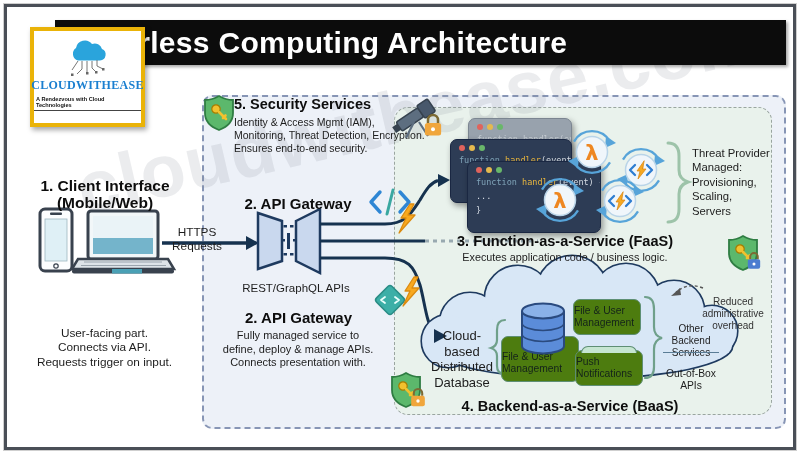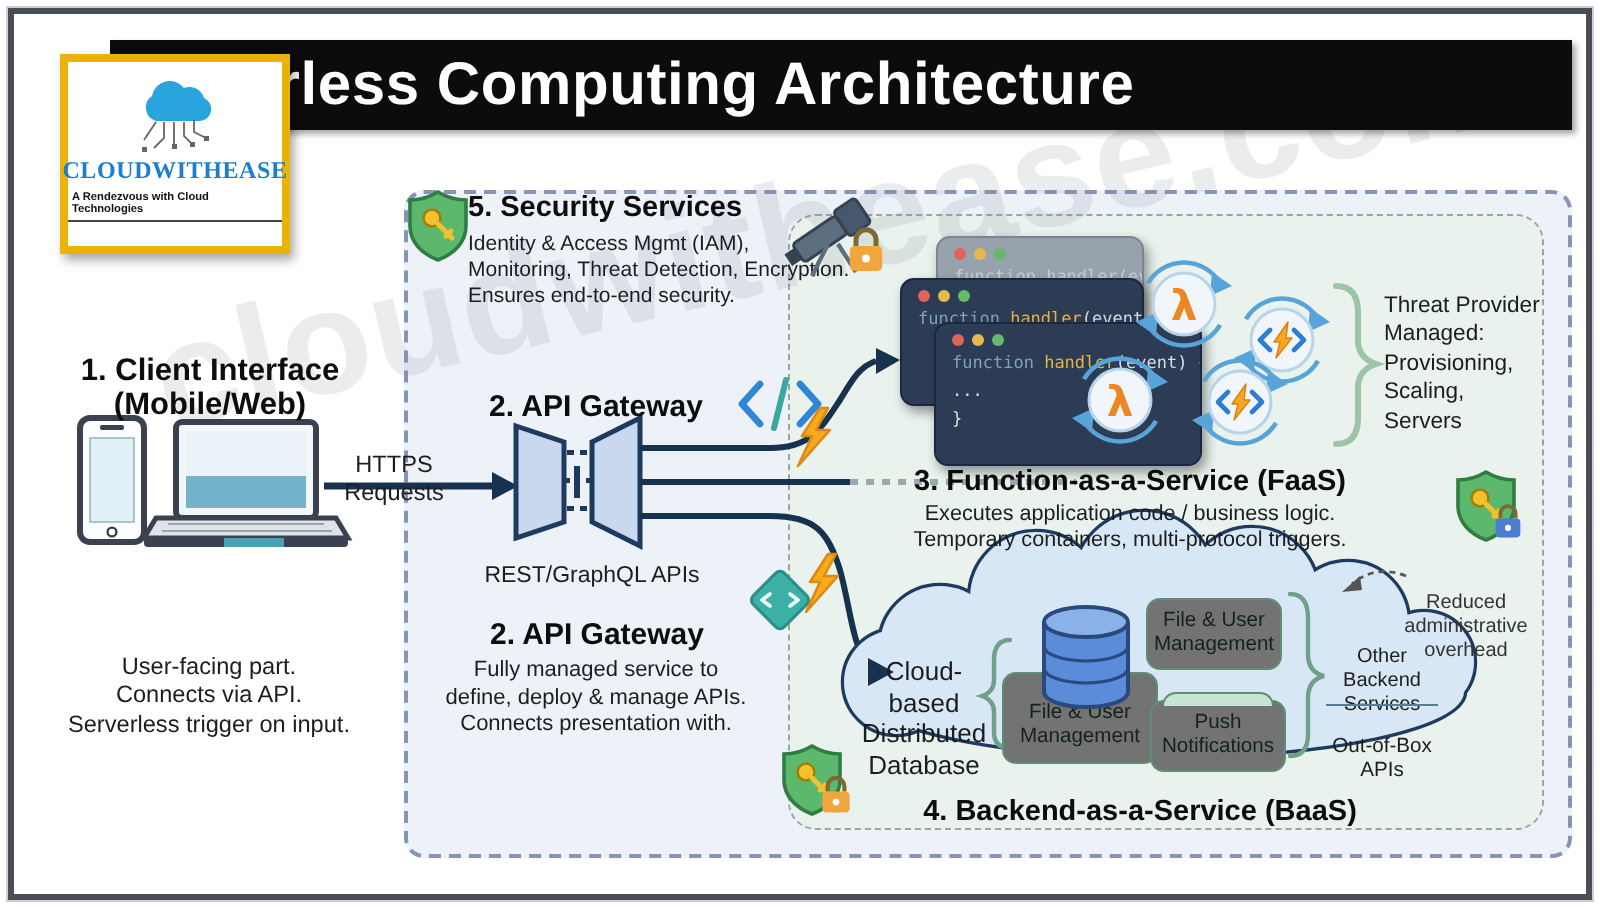--- a/index.html
+++ b/index.html
@@ -39,22 +39,22 @@
   .rest-label{left:232px;top:270px;width:128px;font-size:11.5px;}
   .gw-head2{left:216px;top:297px;width:165px;font-size:15px;}
   .gw-desc{left:203px;top:317px;width:190px;font-size:11px;line-height:1.24;}
   
   .faas-head{left:400px;top:221px;width:330px;font-size:14.5px;}
   .faas-desc{left:400px;top:239px;width:330px;font-size:10.8px;line-height:1.22;}
   .managed{left:692px;top:146px;width:86px;font-size:11.3px;line-height:1.28;}
   
   .baas-head{left:420px;top:386px;width:300px;font-size:14.5px;}
   .db-label{left:426px;top:316px;width:72px;font-size:13px;line-height:1.2;}
-  .gbox{position:absolute;z-index:4;background:#737373;border:1.6px solid #5e8f74;border-radius:7px;
-        font-size:10.3px;color:#14231a;text-align:center;line-height:1.15;}
+  .gbox{position:absolute;z-index:4;background:#4d7c0f;border:1.6px solid #5e8f74;border-radius:7px;
+        font-size:10.3px;color:#14231a;line-height:1.15;}
   .gbox1{left:501px;top:336px;width:76px;height:30px;padding-top:14px;}
   .gbox2{left:573px;top:299px;width:66px;height:34px;display:flex;align-items:center;justify-content:center;}
   .gbox3{left:575px;top:350px;width:66px;height:34px;display:flex;align-items:center;justify-content:center;}
   .stacked::before{content:"";position:absolute;left:5px;right:5px;top:-5px;height:6px;background:#c6e6d1;
         border:1.6px solid #5e8f74;border-bottom:none;border-radius:7px 7px 0 0;}
   .other-sv{left:661px;top:311px;width:60px;font-size:10px;line-height:1.2;}
   .divider{position:absolute;left:663px;top:352px;width:56px;border-top:1.5px solid #5a7d96;z-index:4;}
   .oob{left:656px;top:356px;width:70px;font-size:10.3px;line-height:1.2;}
   .overhead{left:687px;top:284px;width:92px;font-size:10px;line-height:1.18;color:#333;}
   
@@ -174,21 +174,21 @@
     </g>
   </svg>
   <div class="logo-name">CLOUDWITHEASE</div>
   <div class="logo-tag">A Rendezvous with Cloud Technologies</div>
 </div>
 
 <div class="txt ctr bold client-head">1. Client Interface (Mobile/Web)</div>
 <div class="txt ctr client-cap">
   <div>User-facing part.</div>
   <div>Connects via API.</div>
-  <div>Serverless trigger on input.</div>
+  <div>Requests trigger on input.</div>
 </div>
 <div class="txt ctr https">HTTPS Requests</div>
 
 <div class="txt bold sec-head">5. Security Services</div>
 <div class="txt sec-desc">
   <div>Identity &amp; Access Mgmt (IAM),</div>
   <div>Monitoring, Threat Detection, Encryption.</div>
   <div>Ensures end-to-end security.</div>
 </div>
 
@@ -197,21 +197,20 @@
 <div class="txt ctr bold gw-head2">2. API Gateway</div>
 <div class="txt ctr gw-desc">
   <div>Fully managed service to</div>
   <div>define, deploy &amp; manage APIs.</div>
   <div>Connects presentation with.</div>
 </div>
 
 <div class="txt ctr bold faas-head">3. Function-as-a-Service (FaaS)</div>
 <div class="txt ctr faas-desc">
   <div>Executes application code / business logic.</div>
-  <div>Temporary containers, multi-protocol triggers.</div>
 </div>
 <div class="txt managed">
   <div>Threat Provider</div>
   <div>Managed:</div>
   <div>Provisioning,</div>
   <div>Scaling,</div>
   <div>Servers</div>
 </div>
 
 <div class="txt ctr bold baas-head">4. Backend-as-a-Service (BaaS)</div>

